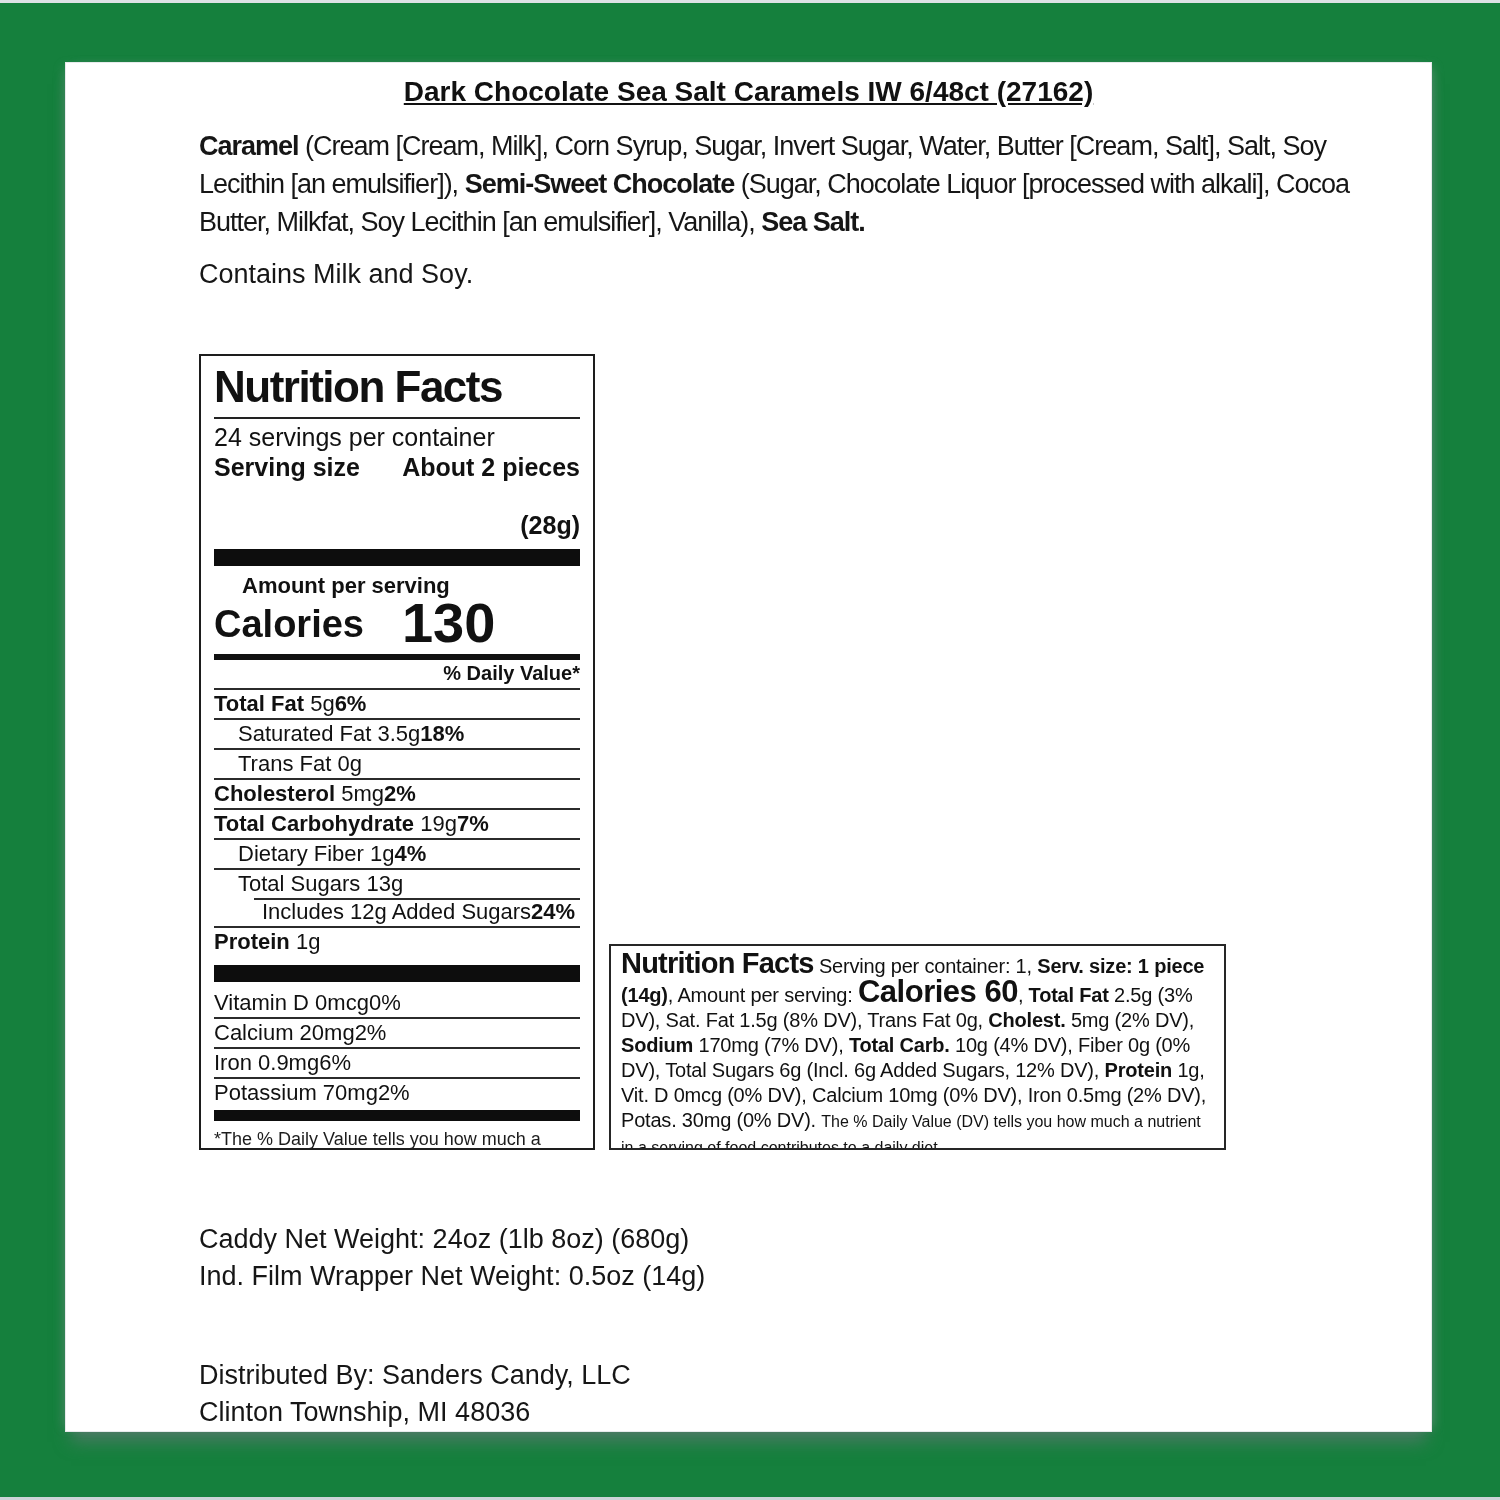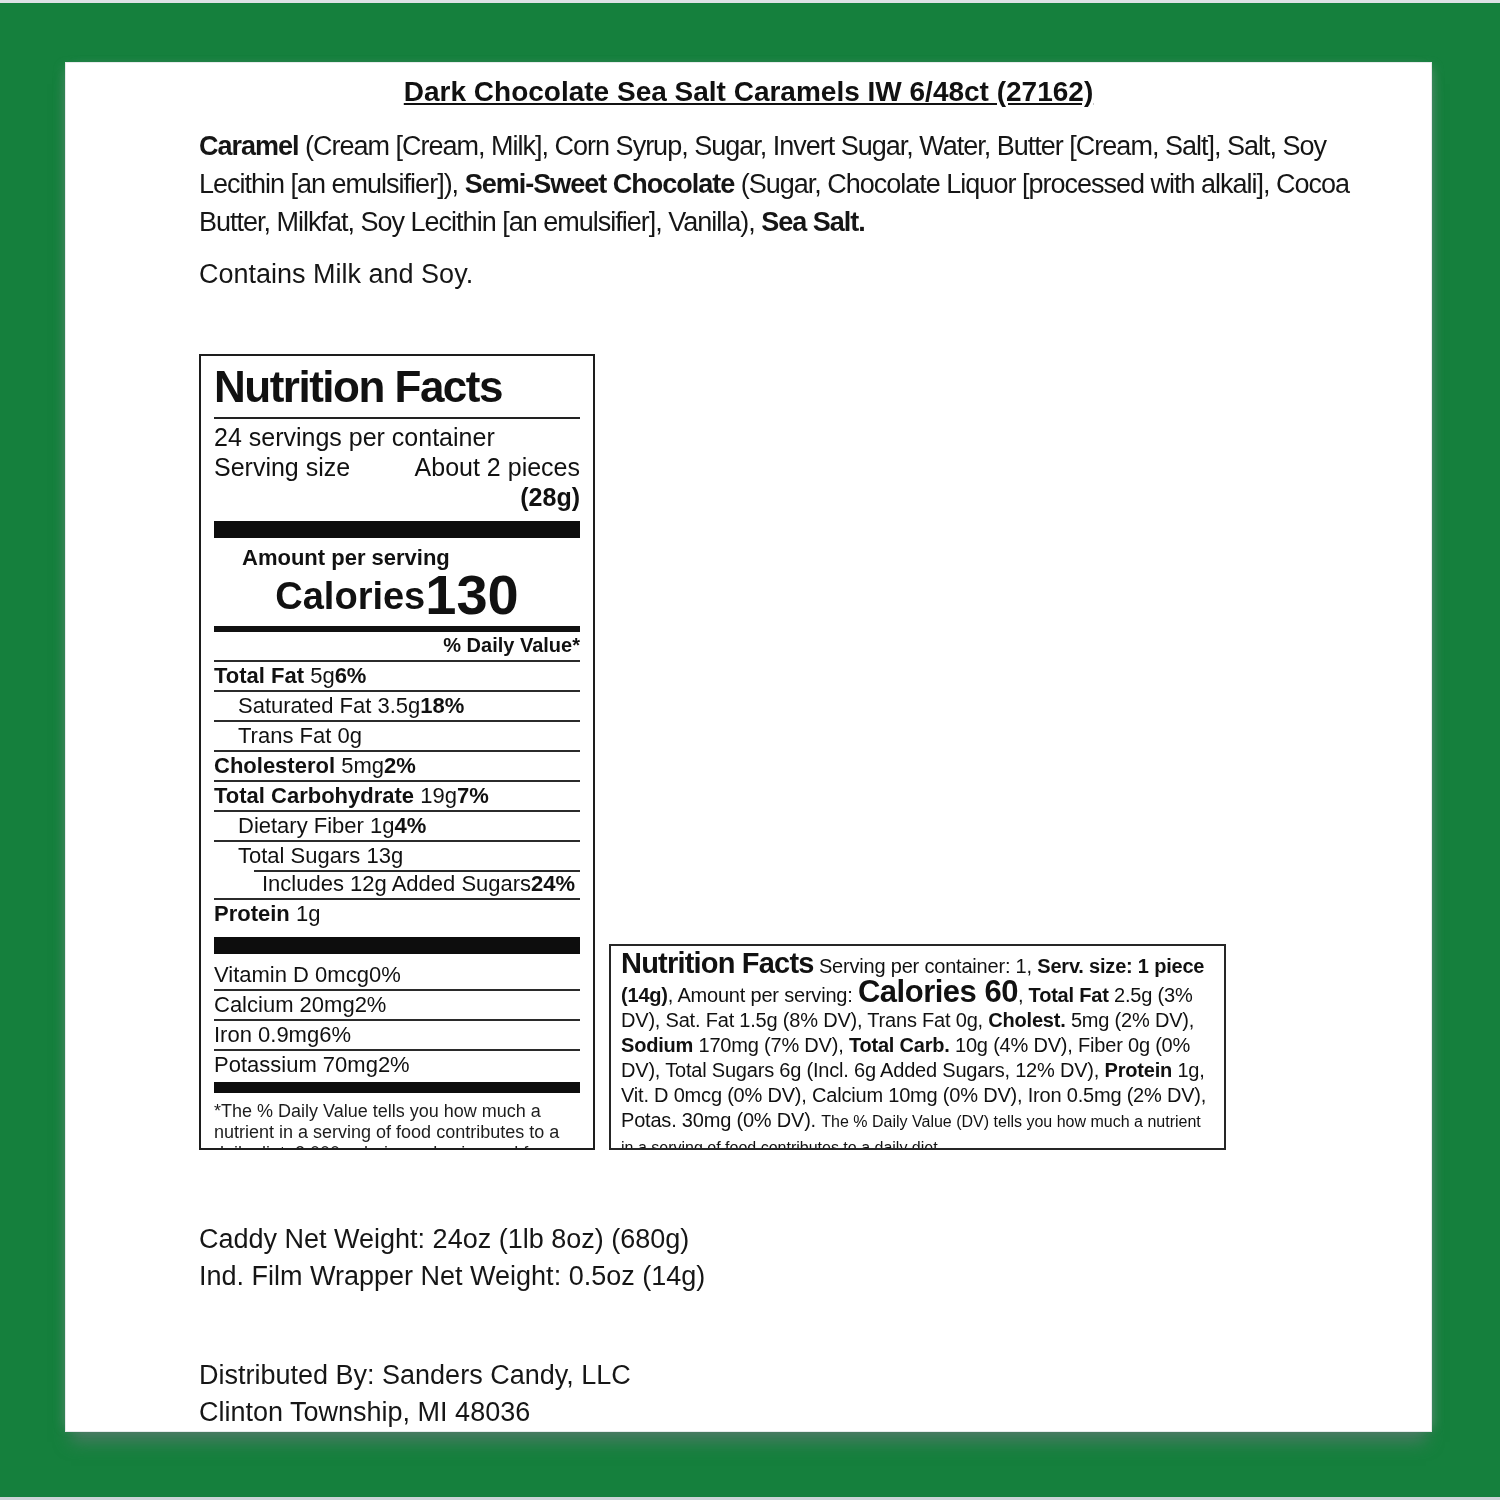--- a/index.html
+++ b/index.html
@@ -25,26 +25,26 @@
   .allergens { position:absolute; left:133px; top:192px; font-size:27px; line-height:38px; color:#161616; }
 
   
   .nf {
     position:absolute; left:133px; top:291px; width:396px; height:796px;
     border:2px solid #1d1d1d; background:#fff; padding:6px 13px 0 13px; overflow:hidden; color:#111;
   }
   .nf-title { font-size:44px; font-weight:bold; letter-spacing:-1.5px; line-height:50px; white-space:nowrap; }
   .nf-rule  { height:2px; background:#222; margin:5px 0 3px; }
   .nf-servings { font-size:25px; line-height:30px; }
-  .nf-ss { display:flex; justify-content:space-between; font-size:25px; font-weight:normal; line-height:30px; }
-  .nf-ss-weight { text-align:right; font-size:25px; font-weight:bold; line-height:30px; }
+  .nf-ss { display:flex; justify-content:space-between; font-size:25px; font-weight:bold; line-height:30px; }
+  .nf-ss-weight { text-align:right; font-size:25px; font-weight:bold; line-height:30px;margin-top:28px; }
   .nf-bar { height:17px; background:#0d0d0d; margin:9px 0 7px; }
   .nf-bar-sm { height:11px; background:#0d0d0d; margin:3px 0 5px; }
   .nf-aps { font-size:22px; font-weight:bold; line-height:26px;margin-left:28px; }
-  .nf-cal { display:flex; justify-content:center; align-items:flex-end; margin-top:-2px; }
+  .nf-cal { display:flex; justify-content:flex-start; align-items:flex-end; margin-top:-2px;gap:38px; }
   .nf-cal-label { font-size:38px; font-weight:bold; line-height:50px; }
   .nf-cal-value { font-size:56px; font-weight:bold; line-height:52px; }
   .nf-rule-med { height:6px; background:#111; margin:5px 0 0; }
   .nf-dvh { text-align:right; font-size:20px; font-weight:bold; line-height:25px; padding:1px 0 2px; }
   .nf-row { display:flex; justify-content:flex-start; align-items:flex-end;
             border-top:2px solid #2b2b2b; padding:2px 0 3px; font-size:22px; line-height:23px; position:relative; }
   .nf-row .nm-b { font-weight:bold; }
   .nf-row .dv-b { font-weight:bold; }
   .nf-left.i1 { padding-left:24px; }
   .nf-left.i2 { padding-left:48px; }

